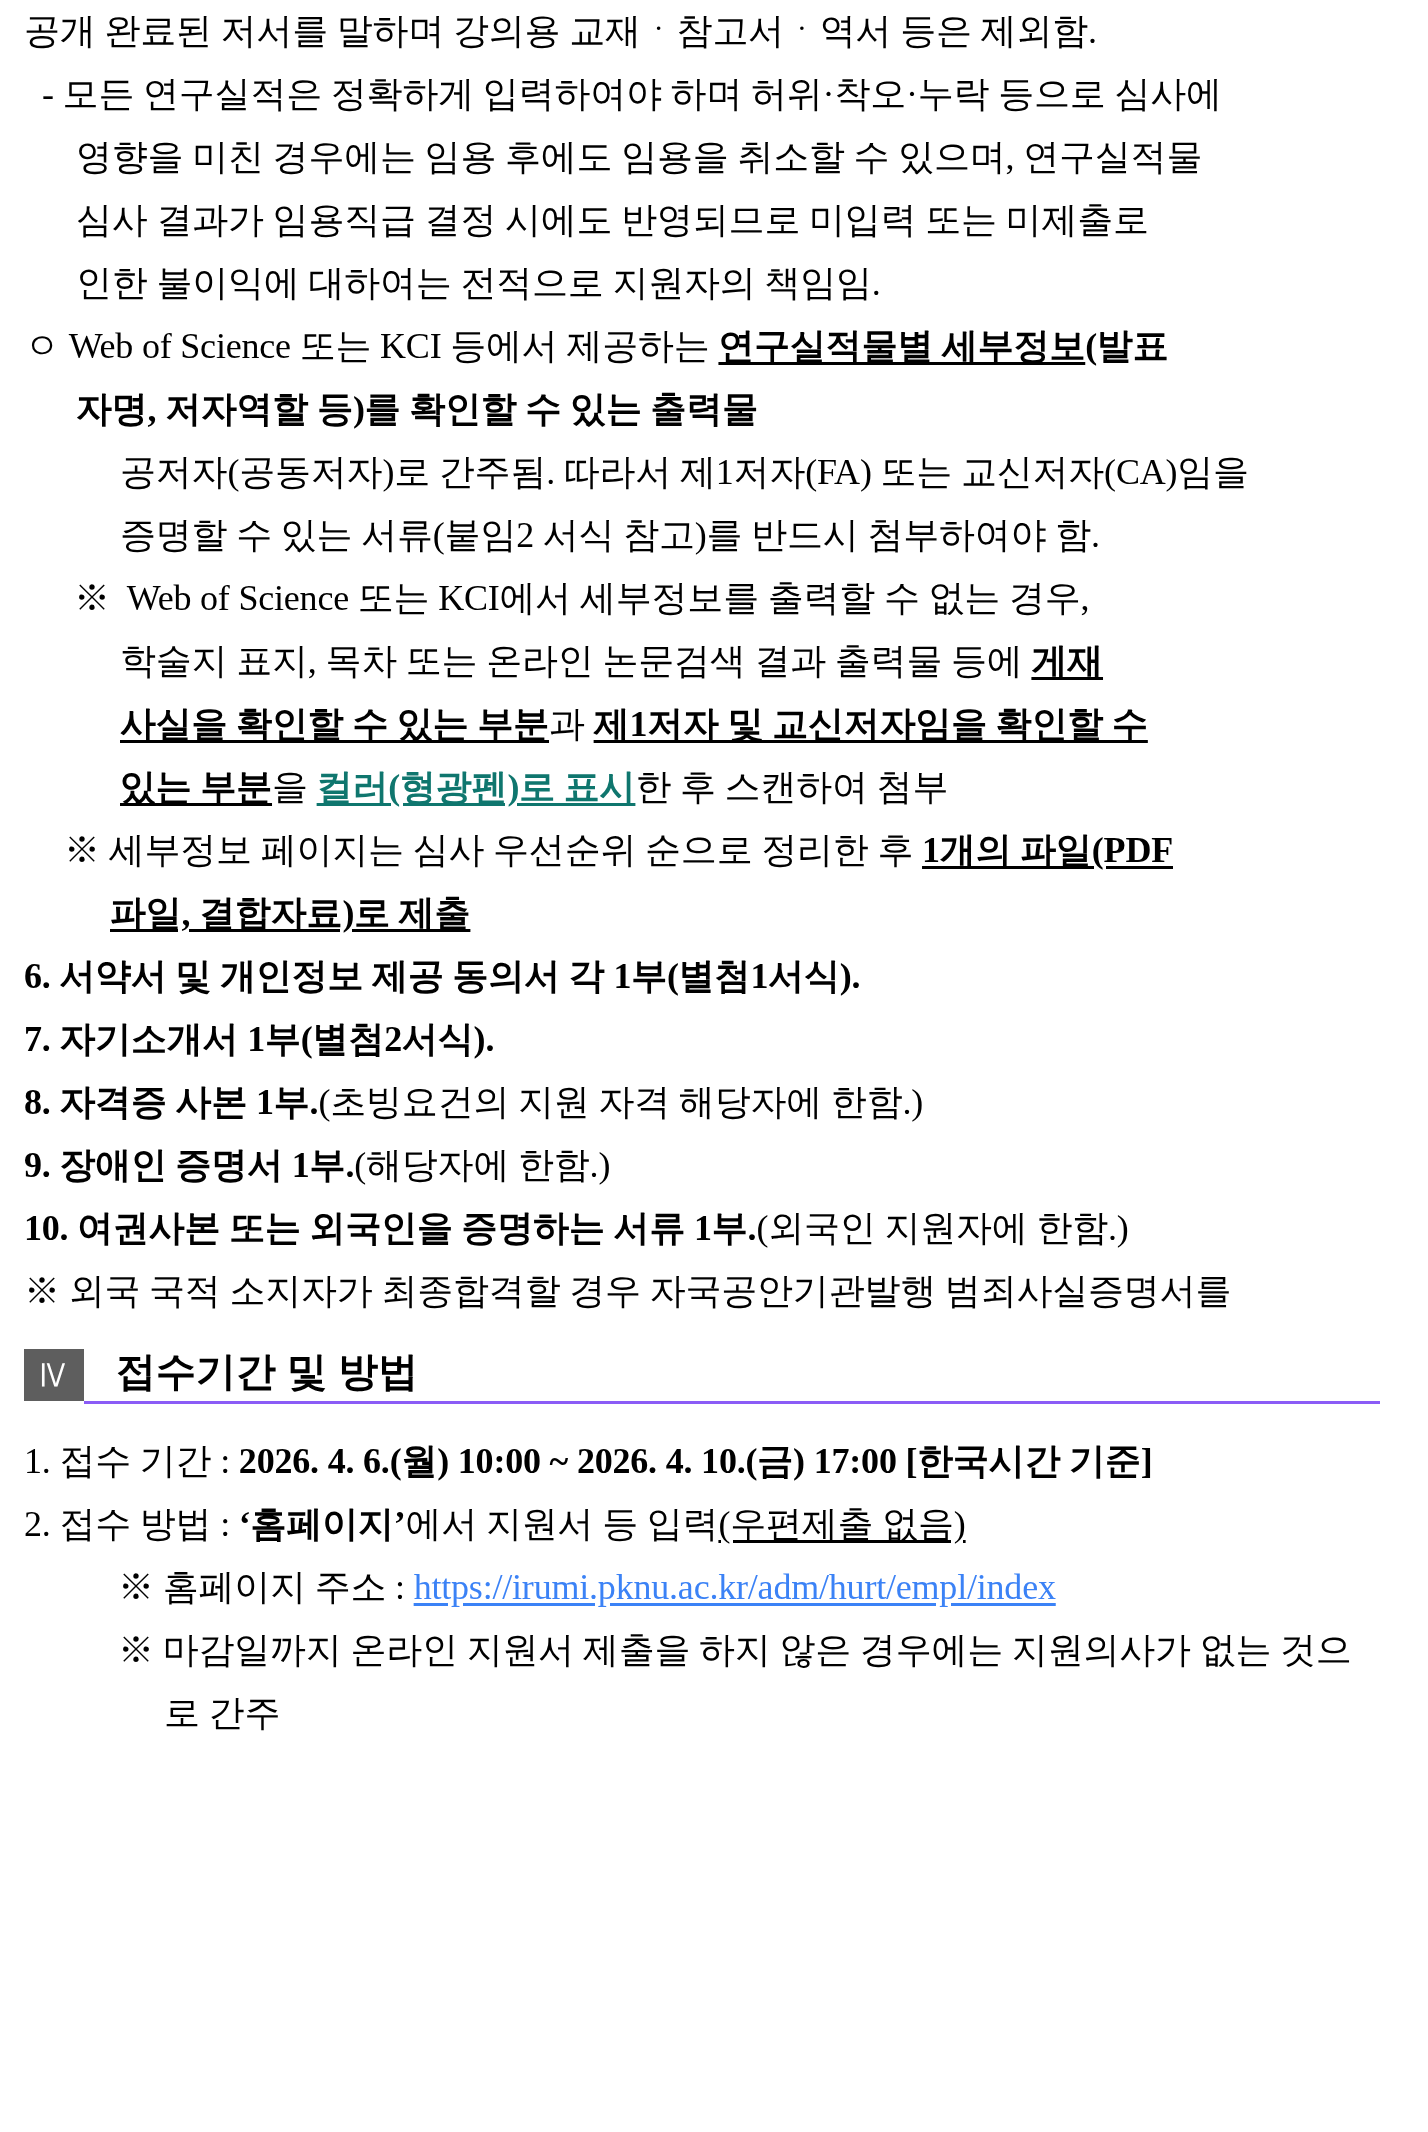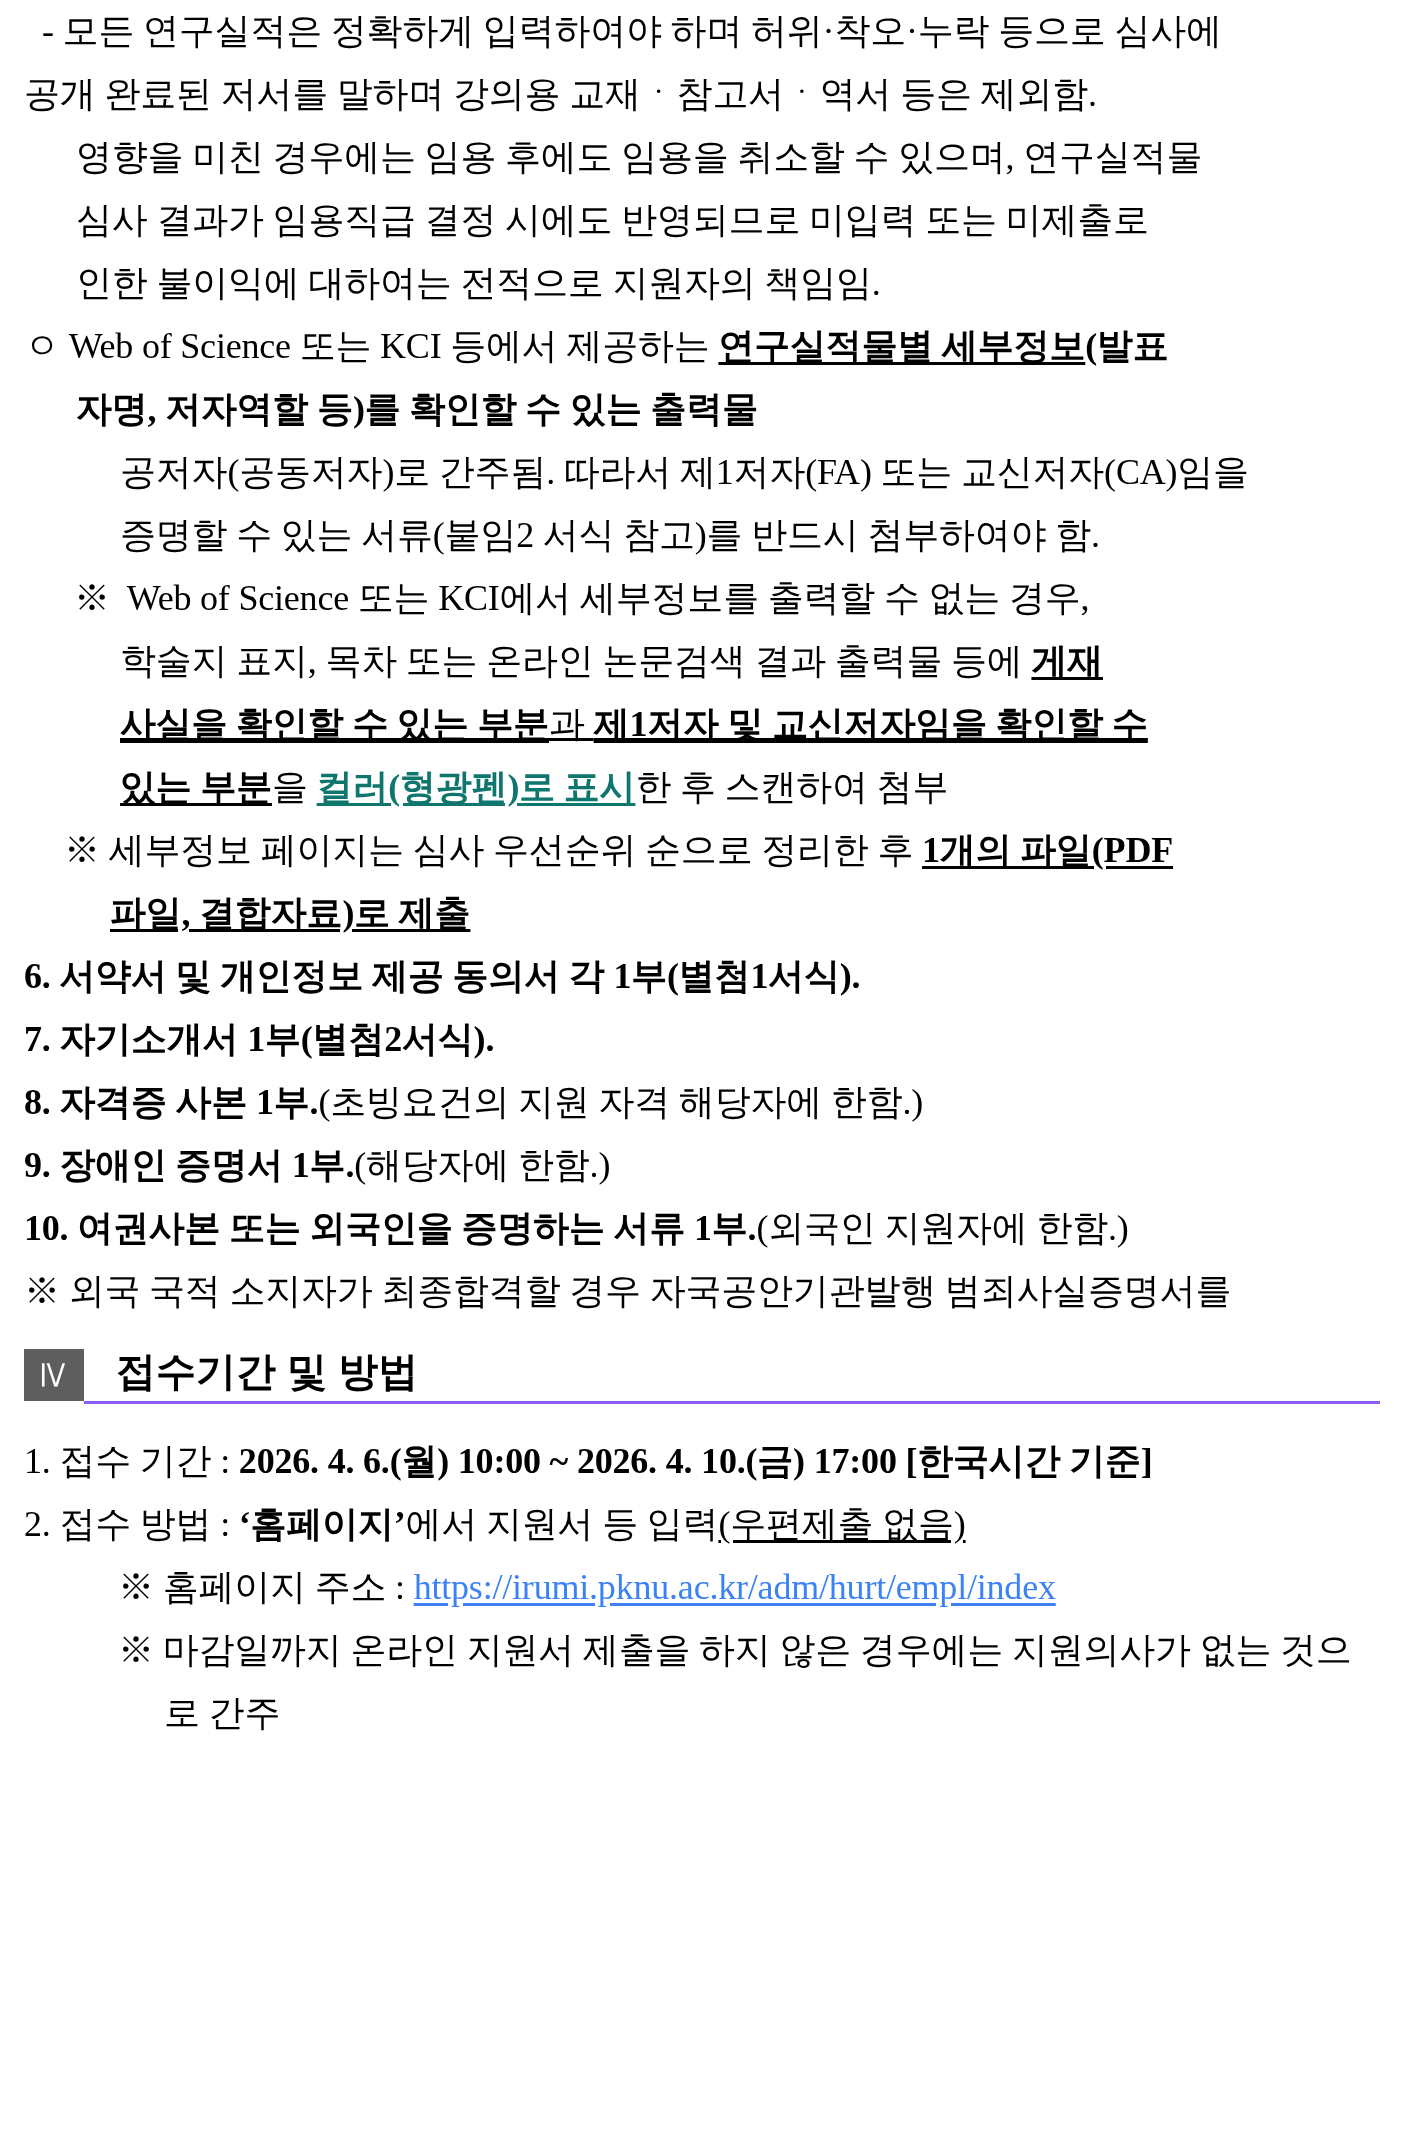--- a/index.html
+++ b/index.html
@@ -73,36 +73,36 @@
     color: #3b82f6;
     text-decoration: underline;
     text-underline-offset: 4px;
   }
 </style>
 </head>
 <body>
 
 <div class="page">
 
+  <div class="line">공개 완료된 저서를 말하며 강의용 교재ㆍ참고서ㆍ역서 등은 제외함.</div>
+
   <div class="line hang-dash"><span>-</span> <span>모든 연구실적은 정확하게 입력하여야 하며 허위·착오·누락 등으로 심사에</span></div>
-
-  <div class="line">공개 완료된 저서를 말하며 강의용 교재ㆍ참고서ㆍ역서 등은 제외함.</div>
   <div class="line indent-1">영향을 미친 경우에는 임용 후에도 임용을 취소할 수 있으며, 연구실적물</div>
   <div class="line indent-1">심사 결과가 임용직급 결정 시에도 반영되므로 미입력 또는 미제출로</div>
   <div class="line indent-1">인한 불이익에 대하여는 전적으로 지원자의 책임임.</div>
 
   <div class="line hang-circle"><span>ㅇ</span> <span>Web of Science 또는 KCI 등에서 제공하는 </span><span class="bold u">연구실적물별 세부정보</span><span class="bold">(발표</span></div>
   <div class="line indent-1 bold">자명, 저자역할 등)를 확인할 수 있는 출력물</div>
 
   <div class="line indent-2">공저자(공동저자)로 간주됨. 따라서 제1저자(FA) 또는 교신저자(CA)임을</div>
   <div class="line indent-2">증명할 수 있는 서류(붙임2 서식 참고)를 반드시 첨부하여야 함.</div>
 
   <div class="line hang-star"><span>※</span>  <span>Web of Science 또는 KCI에서 세부정보를 출력할 수 없는 경우,</span></div>
   <div class="line" style="padding-left:96px;"><span>학술지 표지, 목차 또는 온라인 논문검색 결과 출력물 등에 </span><span class="bold u">게재</span></div>
-  <div class="line" style="padding-left:96px;text-decoration:underline;"><span class="bold u">사실을 확인할 수 있는 부분</span><span>과 </span><span class="bold u">제1저자 및 교신저자임을 확인할 수</span></div>
+  <div class="line" style="padding-left:96px;"><span class="bold u">사실을 확인할 수 있는 부분</span><span>과 </span><span class="bold u">제1저자 및 교신저자임을 확인할 수</span></div>
   <div class="line" style="padding-left:96px;"><span class="bold u">있는 부분</span><span>을 </span><span class="bold u blue">컬러(형광펜)로 표시</span><span>한 후 스캔하여 첨부</span></div>
 
   <div class="line hang-star2"><span>※</span> <span>세부정보 페이지는 심사 우선순위 순으로 정리한 후 </span><span class="bold u">1개의 파일(PDF</span></div>
   <div class="line" style="padding-left:86px;"><span class="bold u">파일, 결합자료)로 제출</span></div>
 
   <div class="line hang-num bold"><span>6.</span> <span>서약서 및 개인정보 제공 동의서 각 1부(별첨1서식).</span></div>
   <div class="line hang-num bold"><span>7.</span> <span>자기소개서 1부(별첨2서식).</span></div>
   <div class="line hang-num"><span class="bold">8.</span> <span class="bold">자격증 사본 1부.</span><span>(초빙요건의 지원 자격 해당자에 한함.)</span></div>
   <div class="line hang-num"><span class="bold">9.</span> <span class="bold">장애인 증명서 1부.</span><span>(해당자에 한함.)</span></div>
   <div class="line hang-num-wide"><span class="bold">10.</span> <span class="bold">여권사본 또는 외국인을 증명하는 서류 1부.</span><span>(외국인 지원자에 한함.)</span></div>

